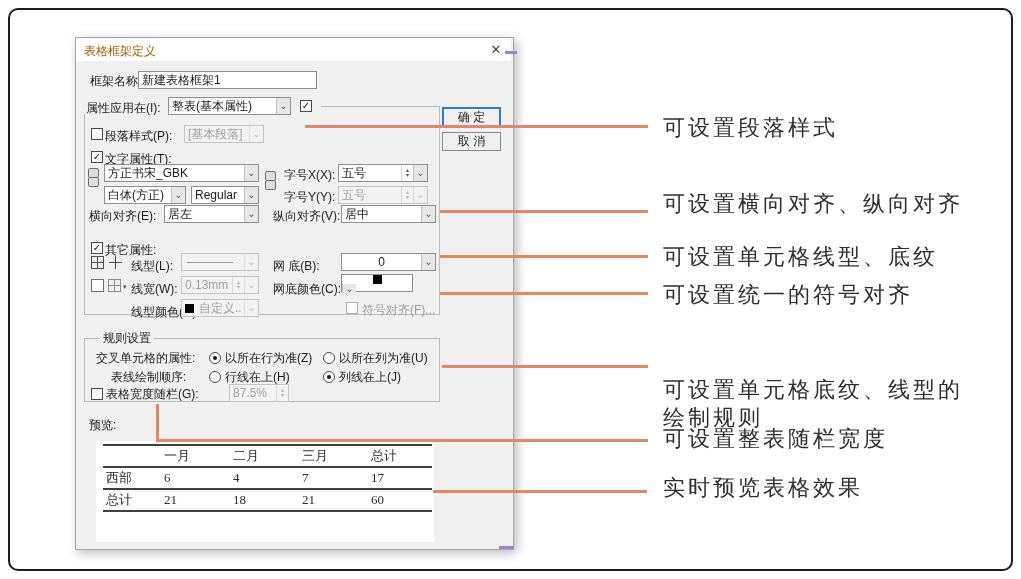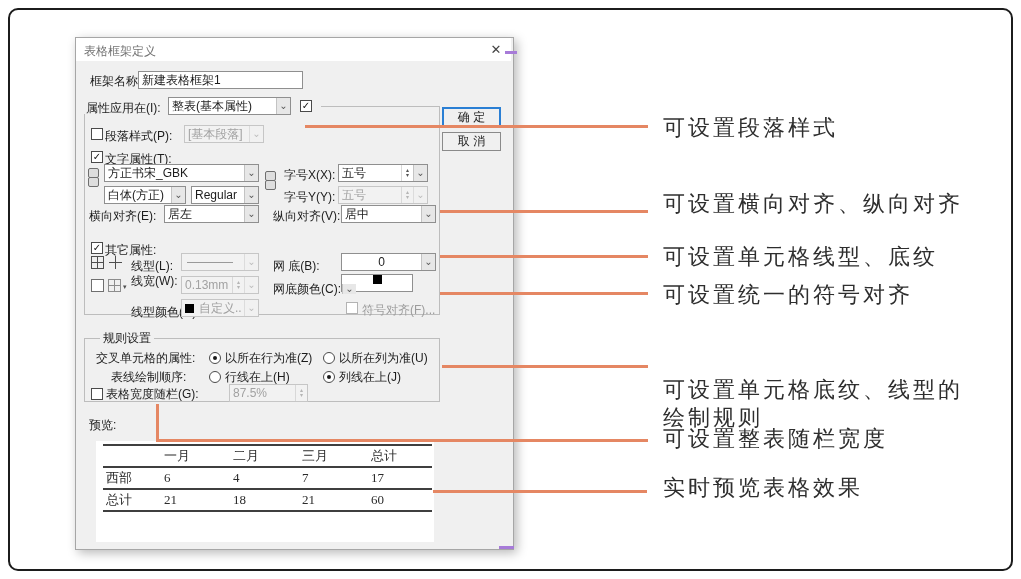--- a/index.html
+++ b/index.html
@@ -7,21 +7,21 @@
     width:1021px;height:579px;position:relative;overflow:hidden;
     background:#ffffff;font-family:"Liberation Sans",sans-serif;
   }
   .frame{position:absolute;left:8px;top:8px;width:1001px;height:559px;
     border:2px solid #1c1c1c;border-radius:10px;background:#fff;}
   
   #dialog{position:absolute;left:75px;top:37px;width:437px;height:511px;
     background:#f0f0f0;border:1px solid #a6a6a6;
     box-shadow:3px 3px 10px rgba(0,0,0,.28);z-index:2;}
   .titlebar{position:absolute;left:0;top:0;width:435px;height:23px;background:#fff;}
-  .title{position:absolute;left:8px;top:5px;font-size:12px;color:#737373;white-space:nowrap;}
+  .title{position:absolute;left:8px;top:5px;font-size:12px;color:#a16207;white-space:nowrap;}
   .close{position:absolute;right:2px;top:0;width:30px;height:23px;text-align:center;
     line-height:23px;font-size:13px;color:#444;cursor:default;}
   .lb{position:absolute;font-size:12px;color:#1c1c1c;white-space:nowrap;line-height:14px;}
   .lb.dis{color:#9c9c9c;}
   .gblabel{background:#f0f0f0;padding:0 3px;}
   .gb{position:absolute;border:1px solid #bdbdbd;}
   .patch{position:absolute;background:#f0f0f0;}
   .inp{position:absolute;height:18px;background:#fff;border:1px solid #8f8f8f;
     box-sizing:border-box;font-size:12px;color:#1c1c1c;display:flex;align-items:center;padding:0 3px;}
   .cb{position:absolute;height:18px;background:#fff;border:1px solid #8f8f8f;
@@ -80,21 +80,21 @@
 <body>
 
 <div class="frame"></div>
 
 <div id="dialog">
   <div class="titlebar"></div>
   <div class="title">表格框架定义</div>
   <div class="close">✕</div>
 
   <div class="lb" style="left:14px;top:36px;">框架名称(N):</div>
-  <div class="inp" style="left:62px;top:33px;width:165px;">
+  <div class="inp" style="left:62px;top:33px;width:179px;">
     <span>新建表格框架1</span>
   </div>
 
   <div class="gb" style="left:8px;top:68px;width:354px;height:207px;"></div>
   <div class="patch" style="left:6px;top:62px;width:88px;height:14px;"></div>
   <div class="patch" style="left:213px;top:62px;width:32px;height:14px;"></div>
 
   <div class="lb" style="left:10px;top:63px;">属性应用在(I):</div>
   <div class="cb" style="left:92px;top:59px;width:123px;">
     <span class="val">整表(基本属性)</span>
@@ -172,21 +172,21 @@
   </div>
   <div class="lb" style="left:197px;top:221px;">网  底(B):</div>
   <div class="cb" style="left:265px;top:215px;width:95px;">
     <span class="val ctr">0</span>
     <span class="dd">⌄</span>
   </div>
 
   <span class="icoBox" style="left:15px;top:241px;"></span>
   <span class="icoGrid lt" style="left:32px;top:241px;"></span>
   <span class="tinyArrow" style="left:47px;top:245px;">▾</span>
-  <div class="lb" style="left:55px;top:236px;">线宽(W):</div>
+  <div class="lb" style="left:55px;top:244px;">线宽(W):</div>
   <div class="cb dis" style="left:105px;top:238px;width:78px;">
     <span class="val">0.13mm</span>
     <span class="spin">
         <span>▴</span>
         <span>▾</span>
       </span>
     <span class="dd">⌄</span>
   </div>
   <div class="lb" style="left:197px;top:244px;">网底颜色(C):</div>
   <div class="cb" style="left:265px;top:236px;width:72px;flex-direction:column;">
@@ -211,21 +211,21 @@
   <div class="lb" style="left:149px;top:313px;">以所在行为准(Z)</div>
   <div class="rd" style="left:247px;top:314px;"></div>
   <div class="lb" style="left:263px;top:313px;">以所在列为准(U)</div>
   <div class="lb" style="left:35px;top:332px;">表线绘制顺序:</div>
   <div class="rd" style="left:133px;top:333px;"></div>
   <div class="lb" style="left:149px;top:332px;">行线在上(H)</div>
   <div class="rd sel" style="left:247px;top:333px;"></div>
   <div class="lb" style="left:263px;top:332px;">列线在上(J)</div>
   <div class="ck" style="left:15px;top:350px;"></div>
   <div class="lb" style="left:30px;top:349px;">表格宽度随栏(G):</div>
-  <div class="cb dis" style="left:153px;top:346px;width:79px;">
+  <div class="cb dis" style="left:153px;top:346px;width:60px;">
     <span class="val">87.5%</span>
     <span class="spin">
         <span>▴</span>
         <span>▾</span>
       </span>
   </div>
 
   <div class="lb" style="left:13px;top:380px;">预览:</div>
   <div class="pv">
     <table class="tb">

